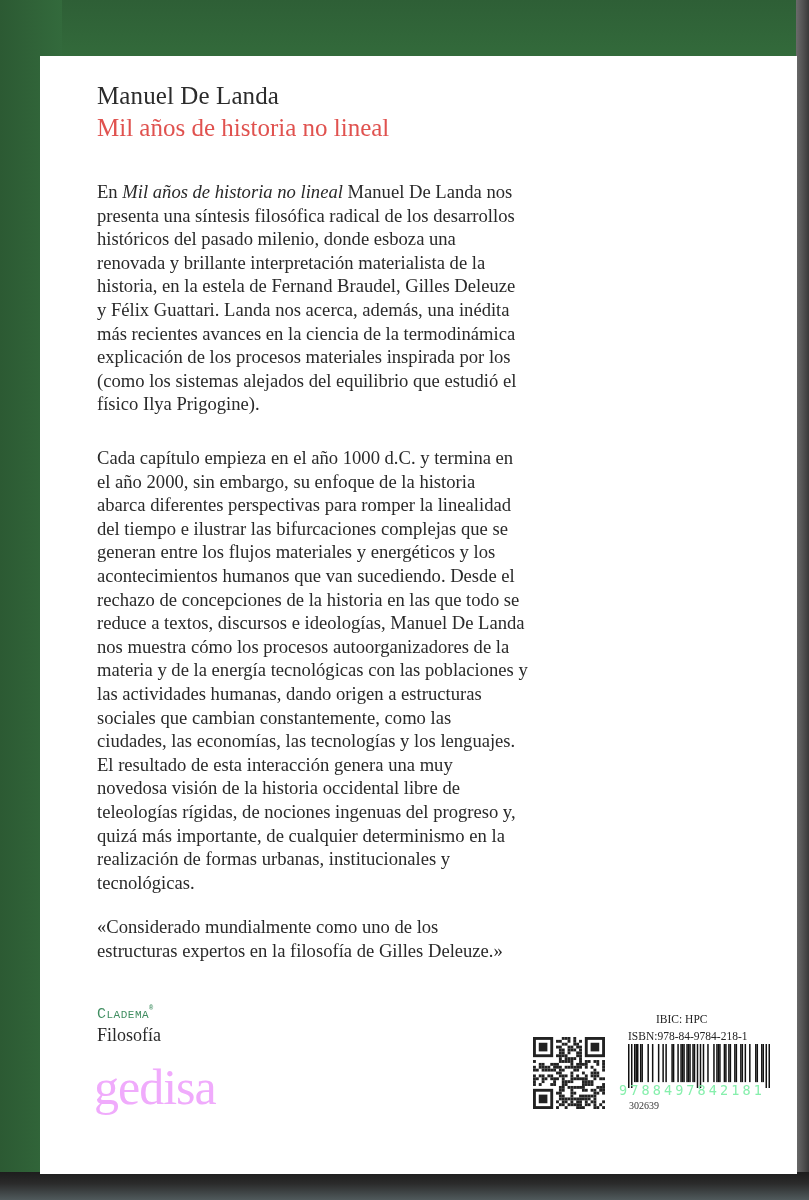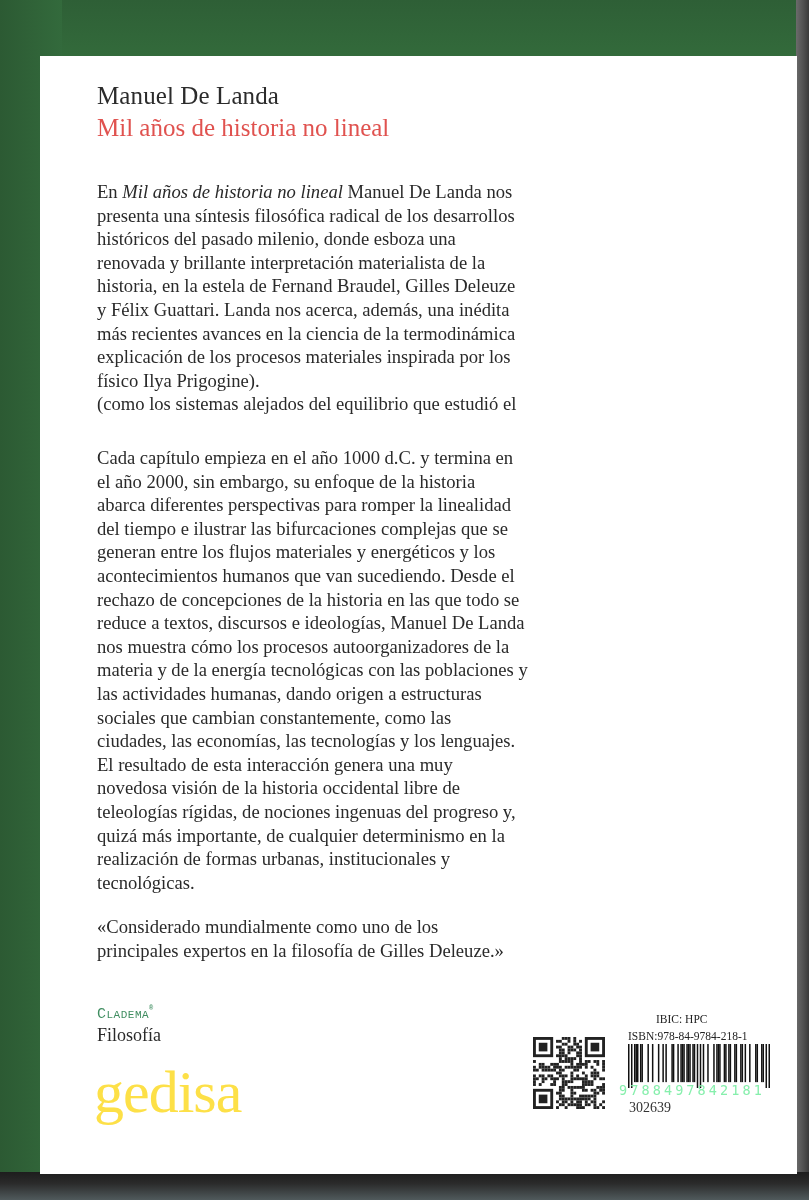--- a/index.html
+++ b/index.html
@@ -46,37 +46,37 @@
     .quote { top: 915px; }
     .collection {
       position: absolute; left: 97px; top: 1004px;
       font-size: 15px; color: #3f8d60; letter-spacing: 0.5px; font-variant: small-caps; font-family: Liberation Mono, monospace;
     }
     .collection sup { font-size: 7px; vertical-align: 8px; }
     .series {
       position: absolute; left: 97px; top: 1025px; font-size: 18px; color: #2a2a2a;
     }
     .publisher {
-      position: absolute; left: 94px; top: 1058px; font-size: 60px; color: #fde047;
+      position: absolute; left: 94px; top: 1058px; font-size: 50px; color: #f0abfc;
       letter-spacing: -1px;
     }
     .qr { position: absolute; left: 533px; top: 1037px; width: 72px; height: 72px; }
     .ibic {
       position: absolute; left: 656px; top: 1013px; font-size: 11.5px; color: #222; font-family: Liberation Serif, serif;
     }
     .isbn {
       position: absolute; left: 628px; top: 1030px; font-size: 11.5px; color: #222; white-space: nowrap;
     }
     .barcode { position: absolute; left: 628px; top: 1044px; width: 142px; height: 44px; }
     .barcode-digits {
       position: absolute; left: 619px; top: 1082px; font-family: "DejaVu Sans Mono", monospace;
       font-size: 13.5px; letter-spacing: 3.1px; color: #86efac; white-space: nowrap;
     }
     .price-code {
-      position: absolute; left: 629px; top: 1100px; font-size: 14px; color: #333;
+      position: absolute; left: 629px; top: 1100px; font-size: 10px; color: #333;
     }
   </style>
 </head>
 <body>
 
 <div class="green-top"></div>
 <div class="green-left"></div>
 <div class="right-edge"></div>
 <div class="bottom-edge"></div>
 
@@ -87,22 +87,22 @@
 
 <div class="para p1" id="p1">
     <span class="line">En <em>Mil años de historia no lineal</em> Manuel De Landa nos</span>
     <span class="line">presenta una síntesis filosófica radical de los desarrollos</span>
     <span class="line">históricos del pasado milenio, donde esboza una</span>
     <span class="line">renovada y brillante interpretación materialista de la</span>
     <span class="line">historia, en la estela de Fernand Braudel, Gilles Deleuze</span>
     <span class="line">y Félix Guattari. Landa nos acerca, además, una inédita</span>
     <span class="line">más recientes avances en la ciencia de la termodinámica</span>
     <span class="line">explicación de los procesos materiales inspirada por los</span>
+    <span class="line">(como los sistemas alejados del equilibrio que estudió el</span>
     <span class="line">físico Ilya Prigogine).</span>
-    <span class="line">(como los sistemas alejados del equilibrio que estudió el</span>
   </div>
 <div class="para p2" id="p2">
     <span class="line">Cada capítulo empieza en el año 1000 d.C. y termina en</span>
     <span class="line">el año 2000, sin embargo, su enfoque de la historia</span>
     <span class="line">abarca diferentes perspectivas para romper la linealidad</span>
     <span class="line">del tiempo e ilustrar las bifurcaciones complejas que se</span>
     <span class="line">generan entre los flujos materiales y energéticos y los</span>
     <span class="line">acontecimientos humanos que van sucediendo. Desde el</span>
     <span class="line">rechazo de concepciones de la historia en las que todo se</span>
     <span class="line">reduce a textos, discursos e ideologías, Manuel De Landa</span>
@@ -113,21 +113,21 @@
     <span class="line">ciudades, las economías, las tecnologías y los lenguajes.</span>
     <span class="line">El resultado de esta interacción genera una muy</span>
     <span class="line">novedosa visión de la historia occidental libre de</span>
     <span class="line">teleologías rígidas, de nociones ingenuas del progreso y,</span>
     <span class="line">quizá más importante, de cualquier determinismo en la</span>
     <span class="line">realización de formas urbanas, institucionales y</span>
     <span class="line">tecnológicas.</span>
   </div>
 <div class="para quote" id="pq">
     <span class="line">«Considerado mundialmente como uno de los</span>
-    <span class="line">principales expertos en la filosofía de Gilles Deleuze.»</span>
+    <span class="line">estructuras expertos en la filosofía de Gilles Deleuze.»</span>
   </div>
 
 <div class="collection"><span>Cladema</span><sup>®</sup></div>
 <div class="series">Filosofía</div>
 <div class="publisher">gedisa</div>
 
 <svg class="qr" viewBox="0 0 25 25" id="qr">
     <rect x="10" y="0" width="1" height="1" fill="#222"></rect>
     <rect x="11" y="0" width="1" height="1" fill="#222"></rect>
     <rect x="12" y="0" width="1" height="1" fill="#222"></rect>

